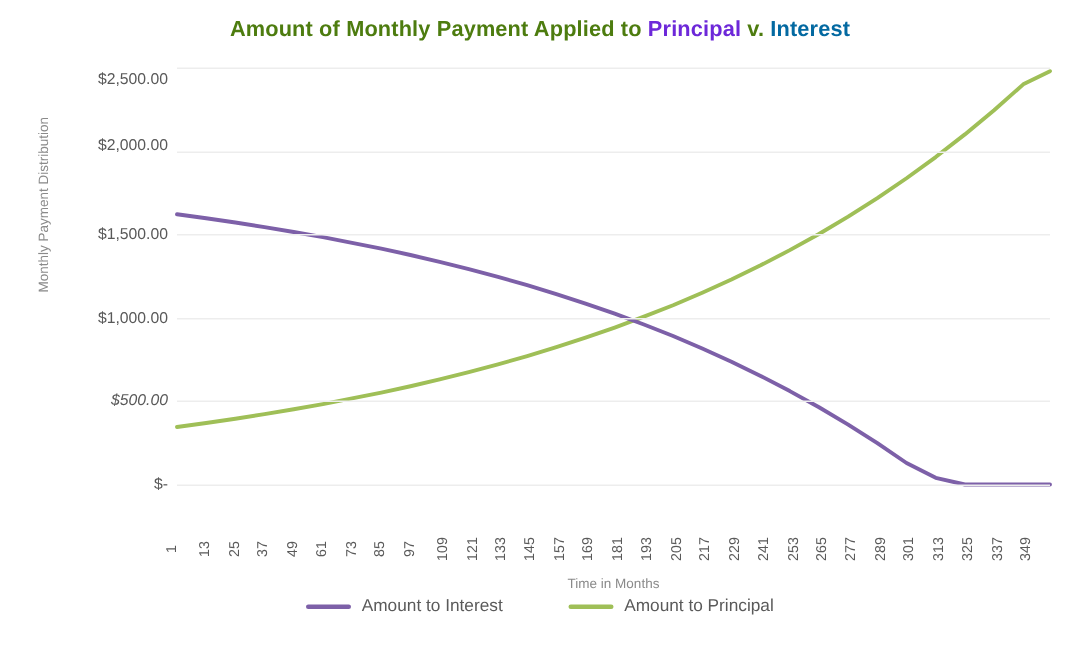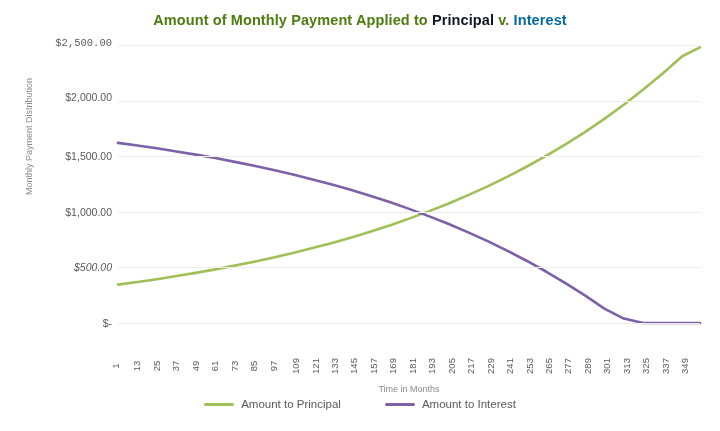--- a/index.html
+++ b/index.html
@@ -26,21 +26,21 @@
     position: absolute;
     left: 0; top: 12px;
     width: 720px;
     text-align: center;
     font-size: 14.5px;
     font-weight: bold;
     color: #4a4a4a;
     letter-spacing: 0.1px;
     white-space: nowrap;
   }
-  #chart-title .kw-principal { color: #0f172a; }
+  #chart-title .kw-principal { color: #6d28d9; }
   #chart-title .kw-interest { color: #0369a1; }
   #chart-title .kw-plain { color: #4d7c0f; }
 
   #ylabel {
     position: absolute;
     left: 10px;
     top: 105px;
     width: 170px;
     font-size: 9px;
     color: #8a8a8a;
@@ -150,21 +150,21 @@
 
   <div id="chart-title">
     <span class="kw-plain">Amount of Monthly Payment Applied to </span><span class="kw-principal">Principal</span><span class="kw-plain"> v. </span><span class="kw-interest">Interest</span>
   </div>
 
   <div id="ylabel-wrap">
     <div id="ylabel">Monthly Payment Distribution</div>
   </div>
 
   <div id="ytick-col">
-      <div class="ytick" style="top: 3px; font-family: Liberation Mono, monospace;">$2,500.00</div>
+      <div class="ytick" style="top: 13px;">$2,500.00</div>
       <div class="ytick" style="top: 57px;">$2,000.00</div>
       <div class="ytick" style="top: 116.2px;">$1,500.00</div>
       <div class="ytick" style="top: 171.8px;">$1,000.00</div>
       <div class="ytick" style="top: 227.4px; font-style: italic;">$500.00</div>
       <div class="ytick" style="top: 283px;">$-</div>
     </div>
 
   <div id="plot">
     <svg id="plot-svg" viewBox="0 0 582 278" preserveAspectRatio="none">
         <polyline points="0.00,239.64 19.45,236.97 38.91,234.19 58.36,231.07 77.82,227.85 97.27,224.40 116.72,220.62 136.18,216.73 155.63,212.50 175.09,207.94 194.54,203.05 213.99,197.94 233.45,192.38 252.90,186.48 272.36,180.14 291.81,173.36 311.26,166.13 330.72,158.46 350.17,150.12 369.63,141.34 389.08,131.88 408.53,121.76 427.99,110.98 447.44,99.41 466.90,87.07 486.35,73.84 505.81,59.71 525.26,44.59 544.71,28.47 564.17,11.23 582.00,2.45" fill="none" stroke="#9fbf57" stroke-width="2.6" stroke-linejoin="round" stroke-linecap="round"></polyline>
@@ -208,22 +208,22 @@
       <div class="xtick" style="left: 505.805px;">313</div>
       <div class="xtick" style="left: 525.259px;">325</div>
       <div class="xtick" style="left: 544.713px;">337</div>
       <div class="xtick" style="left: 564.167px;">349</div>
     </div>
 
   <div id="xlabel">Time in Months</div>
 
   <div id="legend">
       <div class="legend-item">
+        <span class="legend-swatch" style="background: rgb(125, 96, 168);"></span>
+        <span>Amount to Interest</span>
+      </div>
+      <div class="legend-item">
         <span class="legend-swatch" style="background: rgb(159, 191, 87);"></span>
         <span>Amount to Principal</span>
       </div>
-      <div class="legend-item">
-        <span class="legend-swatch" style="background: rgb(125, 96, 168);"></span>
-        <span>Amount to Interest</span>
-      </div>
     </div>
 
 </div>
 
 </body></html>

